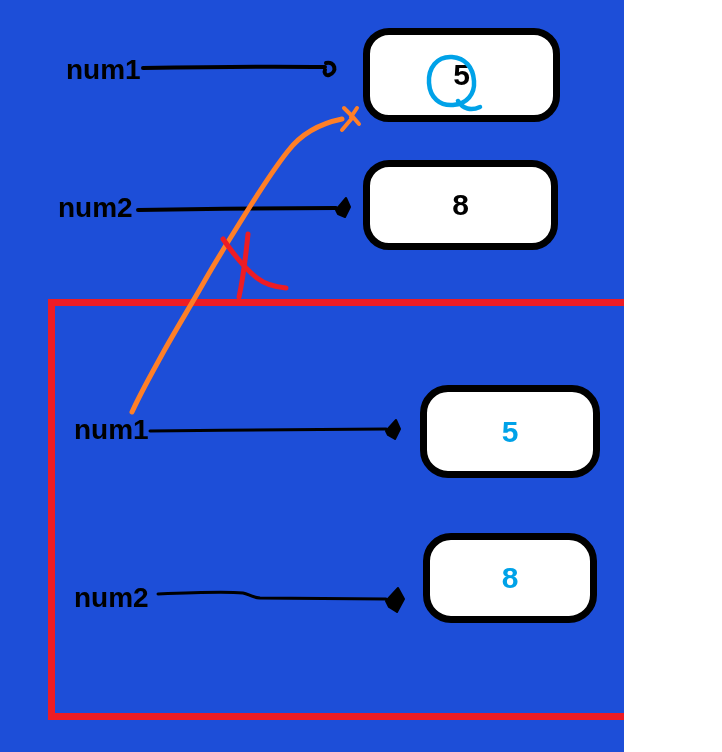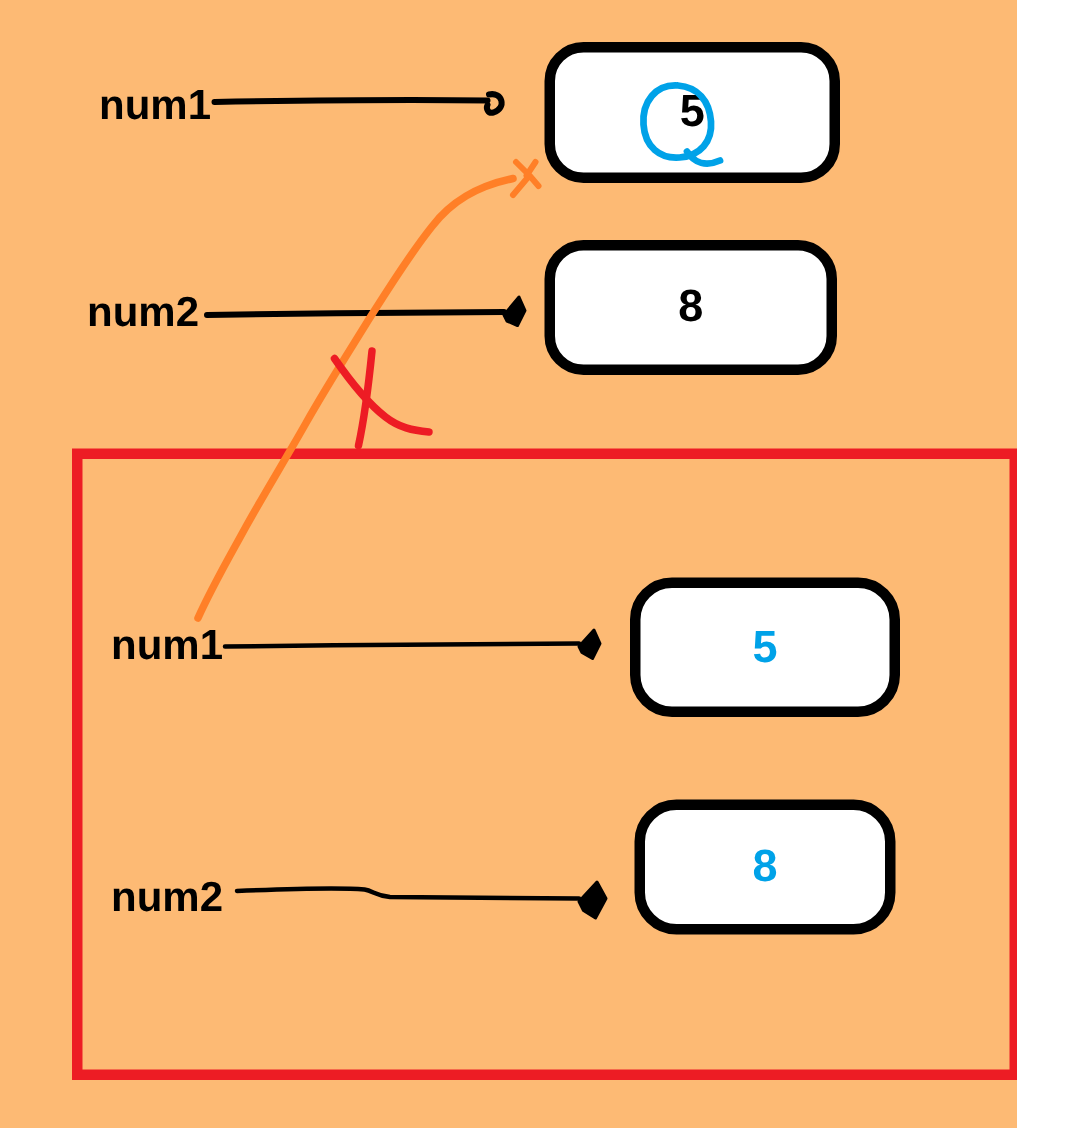--- a/index.html
+++ b/index.html
@@ -1,19 +1,19 @@
 <!DOCTYPE html>
 <html><head>
 <meta charset="utf-8">
 <style>
   html,body{margin:0;padding:0;background:#ffffff;}
   #canvas{
     position:relative;
-    width:678px;height:752px;
-    background:#fdba74;
+    width:624px;height:752px;
+    background:#1d4ed8;
     font-family:"Liberation Sans", sans-serif;
     overflow:hidden;
   }
   .var-label{
     position:absolute;
     font-weight:bold;
     font-size:28px;
     color:#000000;
     letter-spacing:0px;
   }

